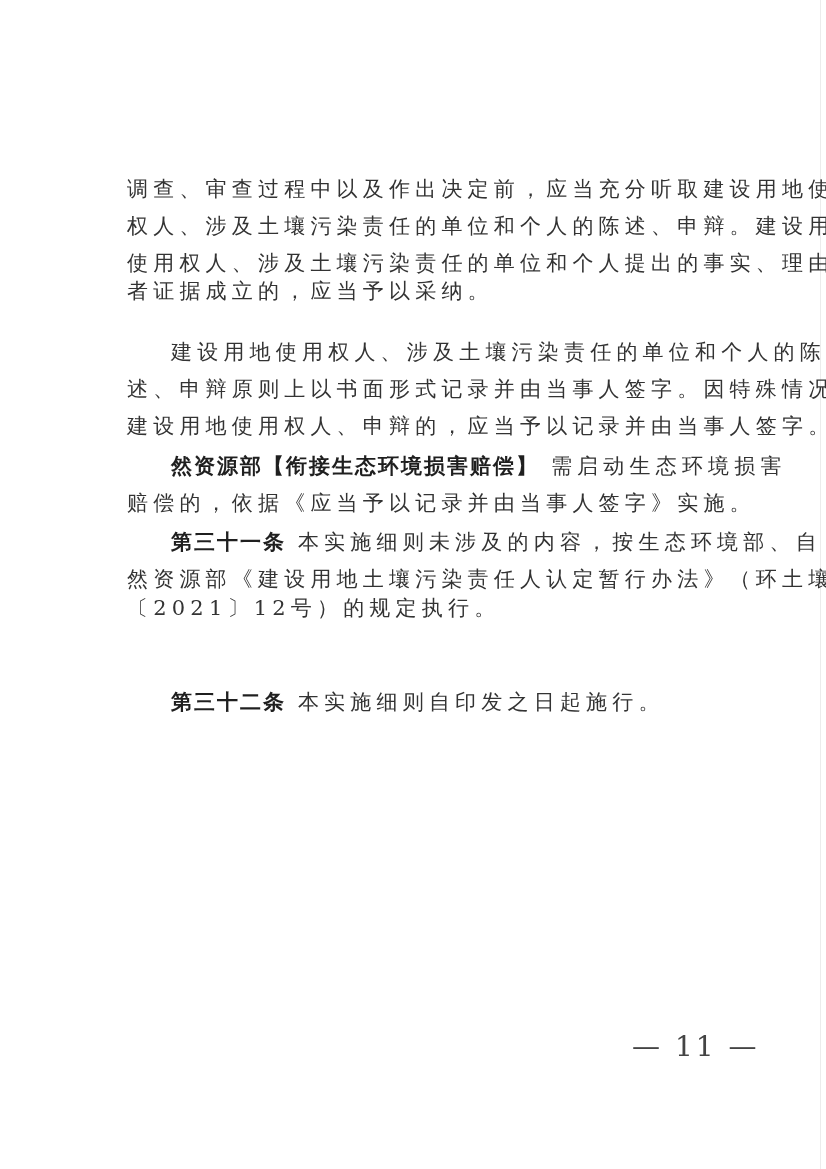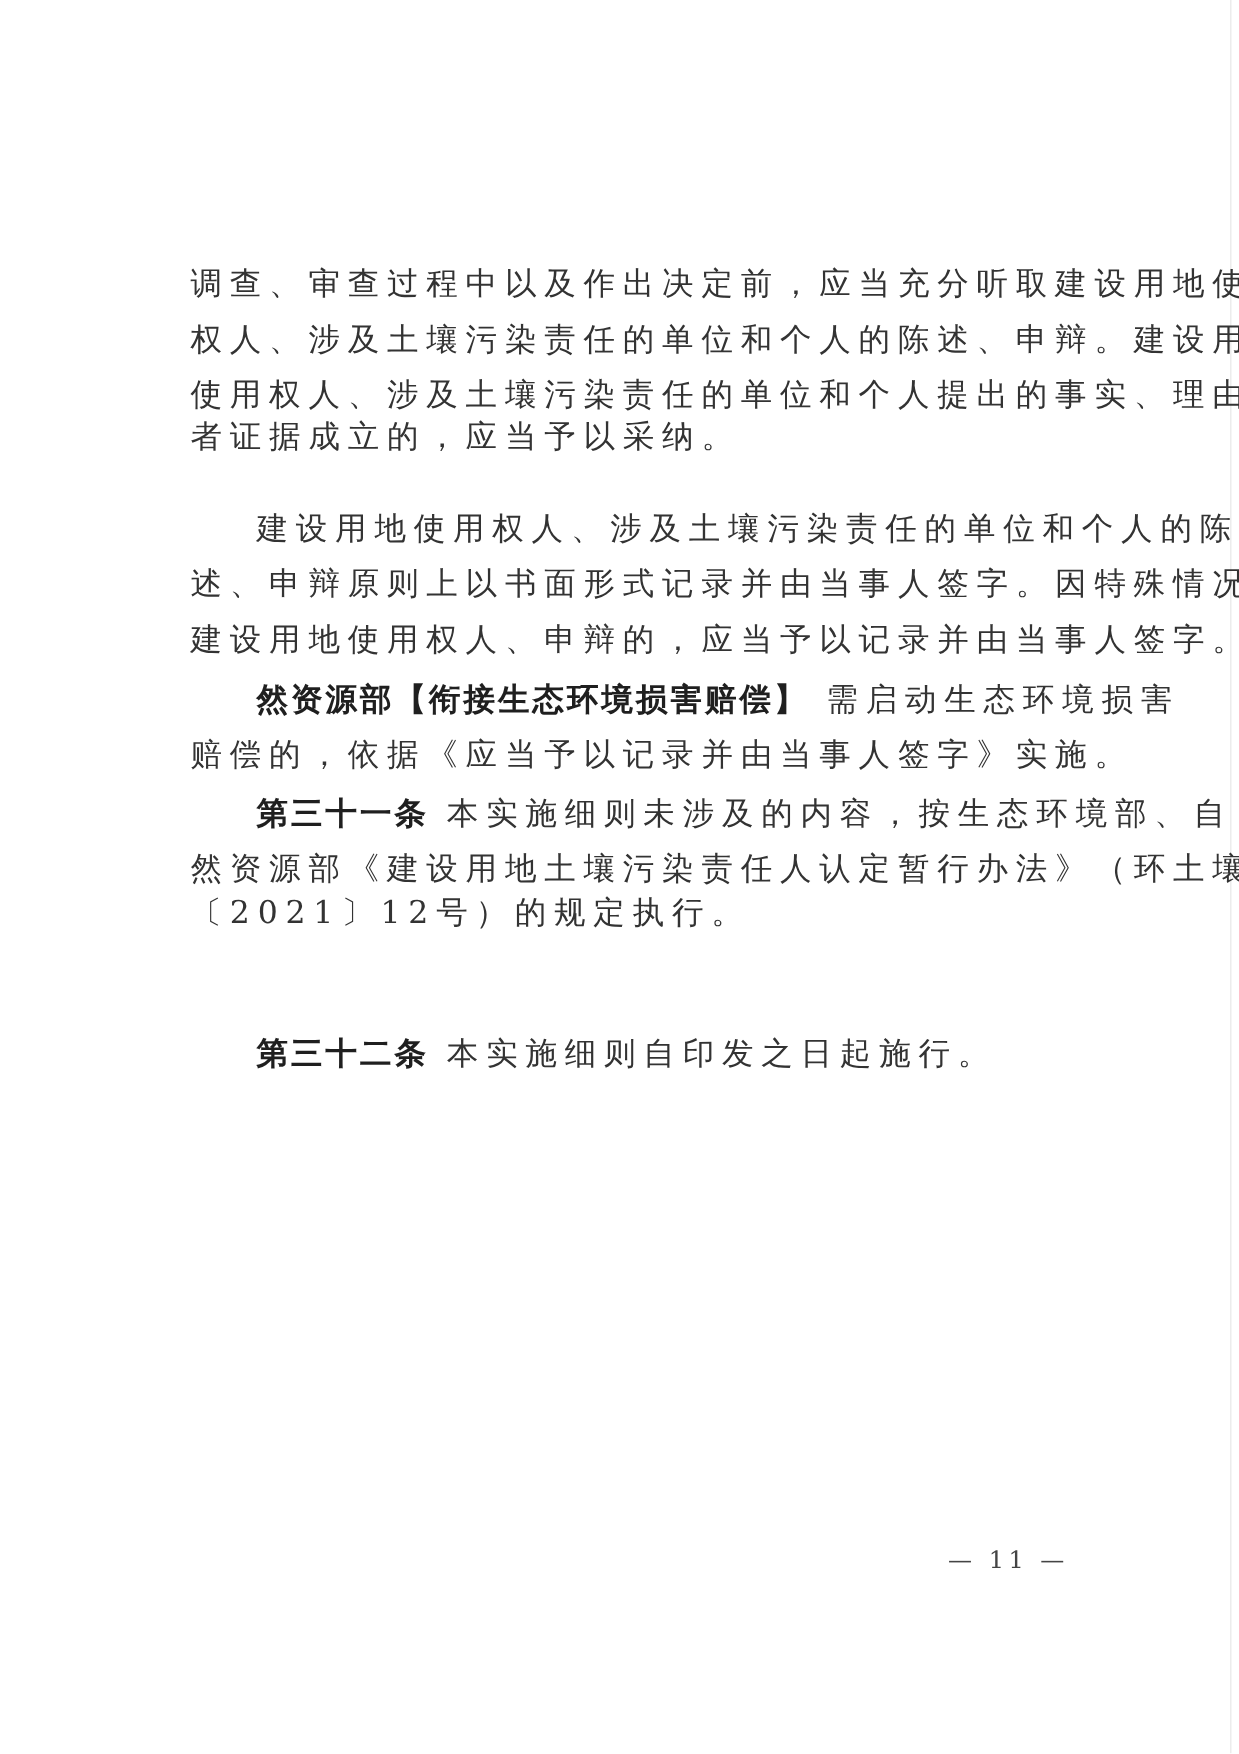--- a/index.html
+++ b/index.html
@@ -42,21 +42,21 @@
     .heading {
       font-family: "DejaVu Sans", "Liberation Sans", sans-serif;
       font-weight: bold;
       color: #1f1f1f;
       letter-spacing: 2px;
     }
     .page-number {
       position: absolute;
       left: 632px;
       top: 1030px;
-      font-size: 16px;
+      font-size: 28px;
       letter-spacing: 3px;
       color: #444444;
       white-space: nowrap;
     }
   </style>
 </head>
 <body>
 
 <div class="page-edge"></div>
 

